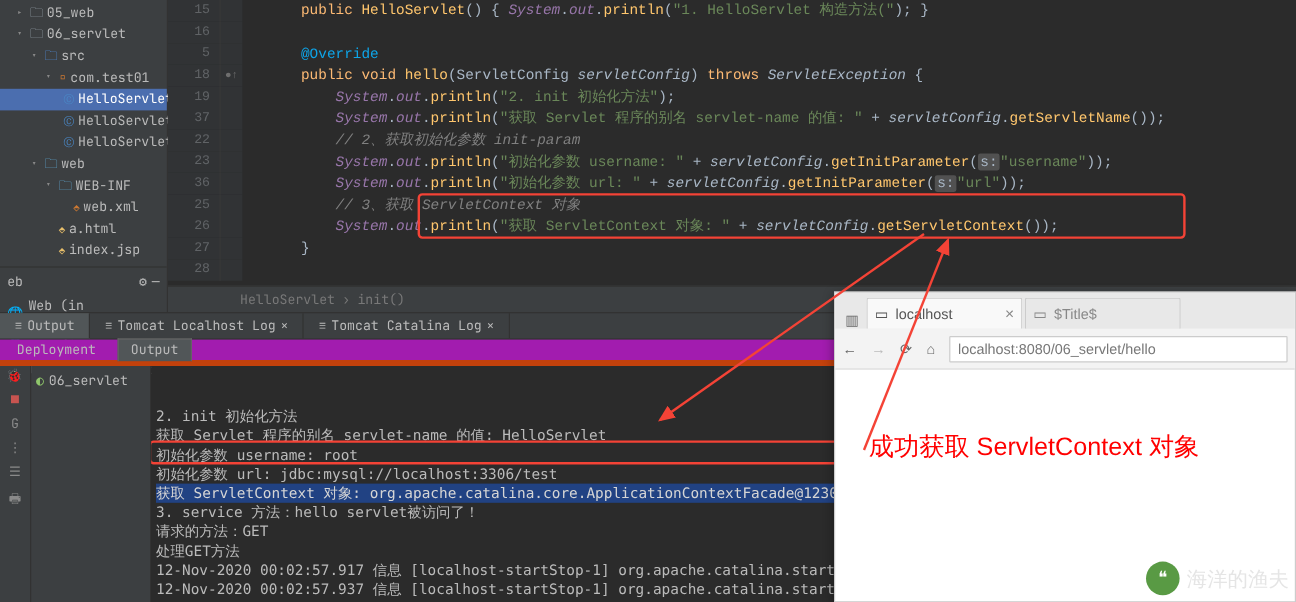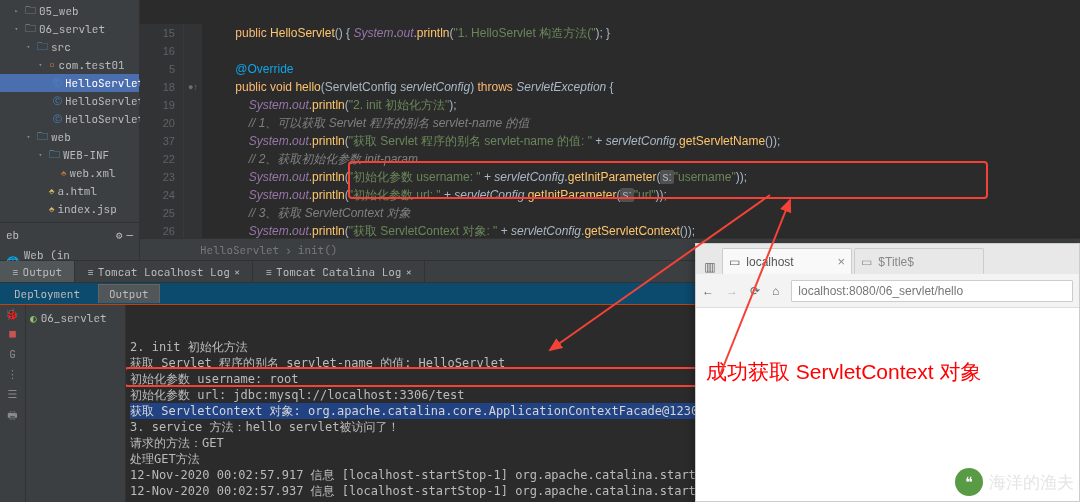--- a/index.html
+++ b/index.html
@@ -56,21 +56,21 @@
     .sb-icons { display: flex; gap: 10px; padding: 3px 6px; color: #888; }
     
     .editor {
       flex: 1;
       background: #2b2b2b;
       display: flex;
       flex-direction: column;
       overflow: hidden;
     }
     .code-area { flex: 1; overflow: hidden; position: relative; }
-    .code-lines { font-family: Liberation Sans, sans-serif; font-size: 12px; line-height: 18px; margin-top: 24px; }
+    .code-lines { font-family: Liberation Mono, monospace; font-size: 12px; line-height: 18px; }
     .code-row { display: flex; height: 18px; }
     .gutter {
       width: 44px;
       text-align: right;
       color: #606366;
       padding-right: 8px;
       background: #313335;
       border-right: 1px solid #3a3a3a;
       user-select: none;
       font-size: 11px;
@@ -118,22 +118,22 @@
       background: #3c3f41;
       border-bottom: 1px solid #323232;
       font-size: 11px;
     }
     .btab { padding: 3px 12px; color: #bbbbbb; display: flex; align-items: center; gap: 4px; border-right: 1px solid #323232;}
     .btab.active { background: #515658; }
     .run-bar {
       height: 22px;
       display: flex;
       align-items: center;
-      background: #0c4a6e;
-      border-bottom: 1px solid #c2410c;
+      background: #a21caf;
+      border-bottom: 5px solid #c2410c;
       font-size: 11px;
       padding: 0 4px;
       gap: 8px;
       color: #bbbbbb;
     }
     .run-subtab { padding: 2px 10px; }
     .run-subtab.active { background: #515658; border: 1px solid #646464; border-bottom: none; }
     .log-body { flex: 1; display: flex; overflow: hidden; }
     .log-gutter {
       width: 26px;
@@ -200,20 +200,21 @@
       flex: 1; height: 22px; border: 1px solid #ccc; background: #fff;
       border-radius: 1px; display: flex; align-items: center; padding: 0 6px;
       color: #777; font-size: 12px;
     }
     .br-page { flex: 1; padding: 50px 10px; }
     .anno {
       position: absolute;
       color: #f00;
       font-size: 21px;
       font-family: "Microsoft YaHei", sans-serif;
+      margin-left: 18px;
     }
     svg.arrow { position: absolute; pointer-events: none; }
     .chat-bubble {
       position: absolute; right: 6px; bottom: 6px;
       display: flex; align-items: center; gap: 6px;
       color: #e5e5e5; font-size: 17px; font-family: "Microsoft YaHei";
     }
     .bubble-ic {
       width: 28px; height: 28px; border-radius: 50%;
       background: #599a44; display: flex; align-items: center; justify-content: center;
@@ -334,41 +335,36 @@
             <div class="gutter">18</div>
             <div class="gutter-ic">●↑</div>
             <div class="code-txt">    <span class="kw">public void</span> <span class="mtd">hello</span>(<span class="type">ServletConfig</span> <span class="param">servletConfig</span>) <span class="kw">throws</span> <span class="type"><i>ServletException</i></span> {</div>
           </div>
           <div class="code-row">
             <div class="gutter">19</div>
             <div class="gutter-ic"></div>
             <div class="code-txt">        <span class="fld">System</span>.<span class="fld">out</span>.<span class="mtd">println</span>(<span class="str">"2. init 初始化方法"</span>);</div>
           </div>
           <div class="code-row">
-            <div class="gutter">20</div>
-            <div class="gutter-ic"></div>
-            <div class="code-txt">        <span class="cm">// 1、可以获取 Servlet 程序的别名 servlet-name 的值</span></div>
-          </div>
-          <div class="code-row">
             <div class="gutter">37</div>
             <div class="gutter-ic"></div>
             <div class="code-txt">        <span class="fld">System</span>.<span class="fld">out</span>.<span class="mtd">println</span>(<span class="str">"获取 Servlet 程序的别名 servlet-name 的值: "</span> + <span class="param">servletConfig</span>.<span class="mtd">getServletName</span>());</div>
           </div>
           <div class="code-row">
             <div class="gutter">22</div>
             <div class="gutter-ic"></div>
             <div class="code-txt">        <span class="cm">// 2、获取初始化参数 init-param</span></div>
           </div>
           <div class="code-row">
             <div class="gutter">23</div>
             <div class="gutter-ic"></div>
             <div class="code-txt">        <span class="fld">System</span>.<span class="fld">out</span>.<span class="mtd">println</span>(<span class="str">"初始化参数 username: "</span> + <span class="param">servletConfig</span>.<span class="mtd">getInitParameter</span>(<span class="grey-bg">s:</span><span class="str">"username"</span>));</div>
           </div>
           <div class="code-row">
-            <div class="gutter">24</div>
+            <div class="gutter">36</div>
             <div class="gutter-ic"></div>
             <div class="code-txt">        <span class="fld">System</span>.<span class="fld">out</span>.<span class="mtd">println</span>(<span class="str">"初始化参数 url: "</span> + <span class="param">servletConfig</span>.<span class="mtd">getInitParameter</span>(<span class="grey-bg">s:</span><span class="str">"url"</span>));</div>
           </div>
           <div class="code-row">
             <div class="gutter">25</div>
             <div class="gutter-ic"></div>
             <div class="code-txt">        <span class="cm">// 3、获取 ServletContext 对象</span></div>
           </div>
           <div class="code-row">
             <div class="gutter">26</div>

